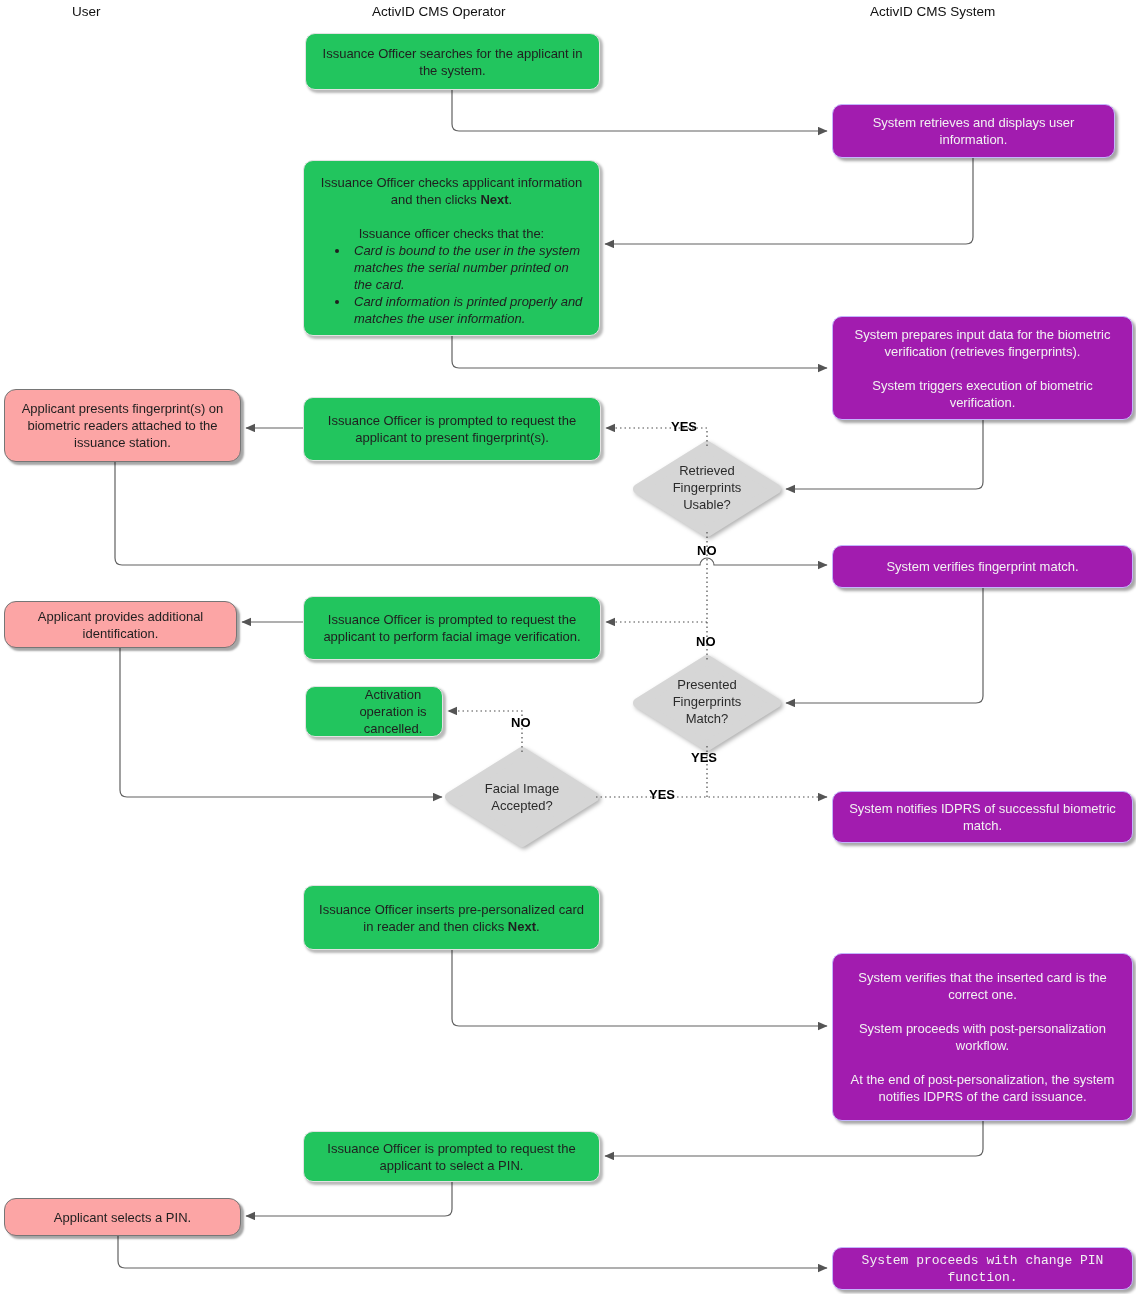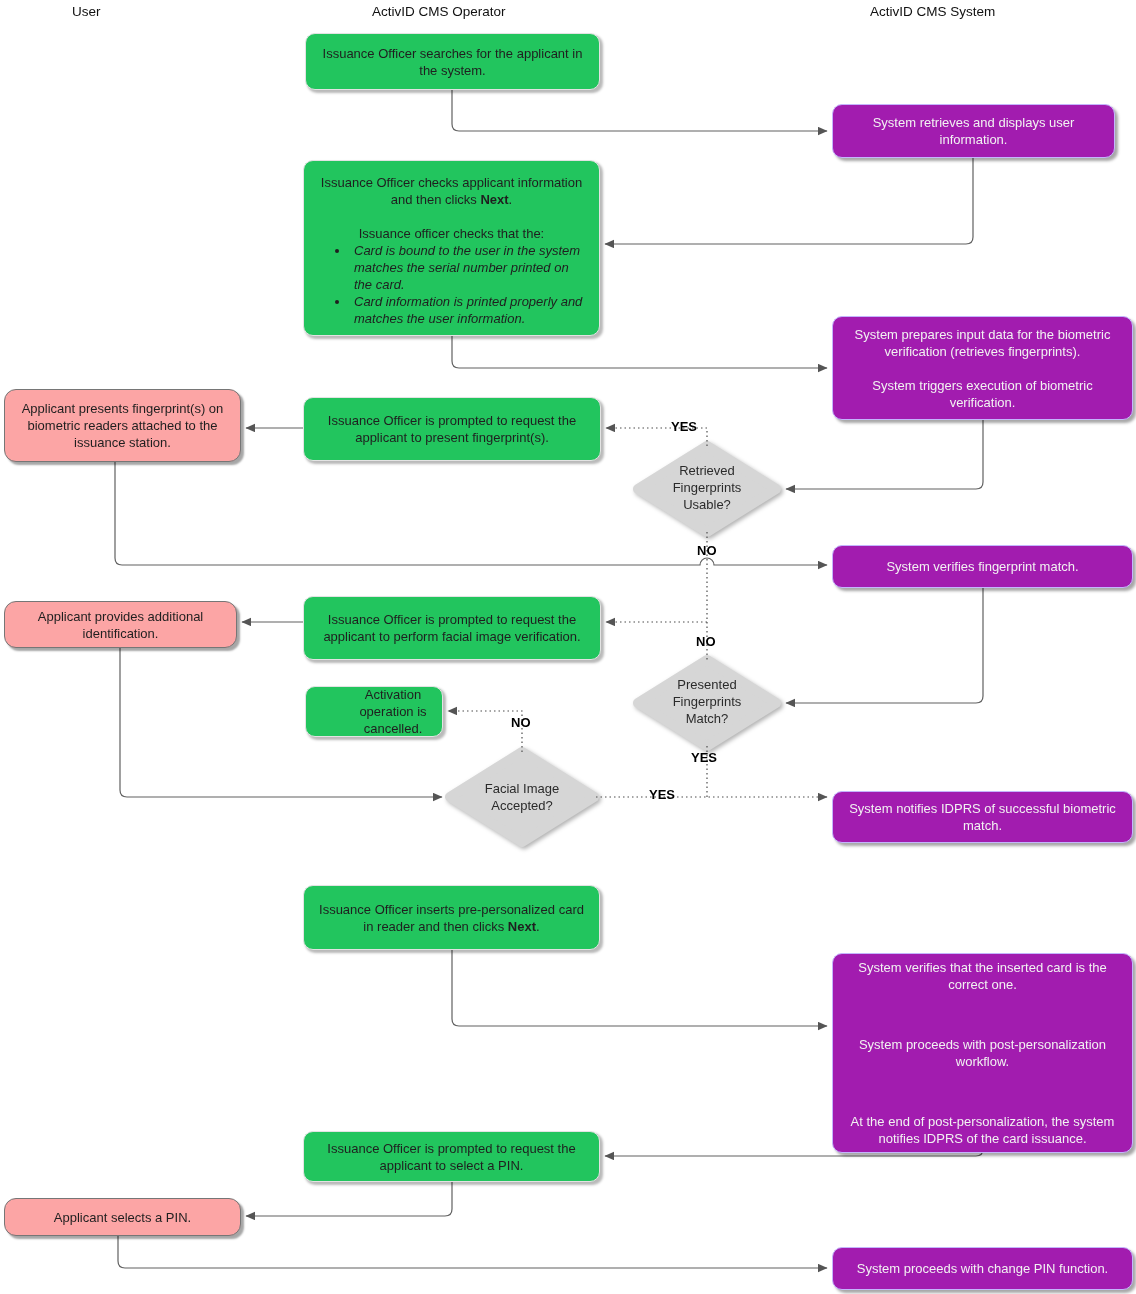--- a/index.html
+++ b/index.html
@@ -155,27 +155,27 @@
   </div>
 
   <div class="node sys" style="left:832px;top:545px;width:301px;height:43px;">
     <div class="para">System verifies fingerprint match.</div>
   </div>
 
   <div class="node sys" style="left:832px;top:772px;width:301px;height:52px;margin-top:19px;">
     <div class="para">System notifies IDPRS of successful biometric match.</div>
   </div>
 
-  <div class="node sys" style="left:832px;top:953px;width:301px;height:200px;gap:26px;">
+  <div class="node sys" style="left:832px;top:953px;width:301px;height:168px;">
     <div class="para">System verifies that the inserted card is the correct one.</div>
     <div class="para">System proceeds with post-personalization workflow.</div>
     <div class="para">At the end of post-personalization, the system notifies IDPRS of the card issuance.</div>
   </div>
 
-  <div class="node sys" style="left:832px;top:1247px;width:301px;height:43px;">
+  <div class="node sys" style="left:832px;top:1247px;width:301px;height:43px;font-family:Liberation Mono, monospace;">
     <div class="para">System proceeds with change PIN function.</div>
   </div>
 
   <div class="diamond-label" style="left:657px;top:462px;width:100px;">Retrieved Fingerprints Usable?</div>
   <div class="diamond-label" style="left:657px;top:676px;width:100px;">Presented Fingerprints Match?</div>
   <div class="diamond-label" style="left:472px;top:780px;width:100px;">Facial Image Accepted?</div>
 
   <div class="branch-label" style="left:671px;top:420px;">YES</div>
   <div class="branch-label" style="left:697px;top:544px;">NO</div>
   <div class="branch-label" style="left:696px;top:635px;">NO</div>

